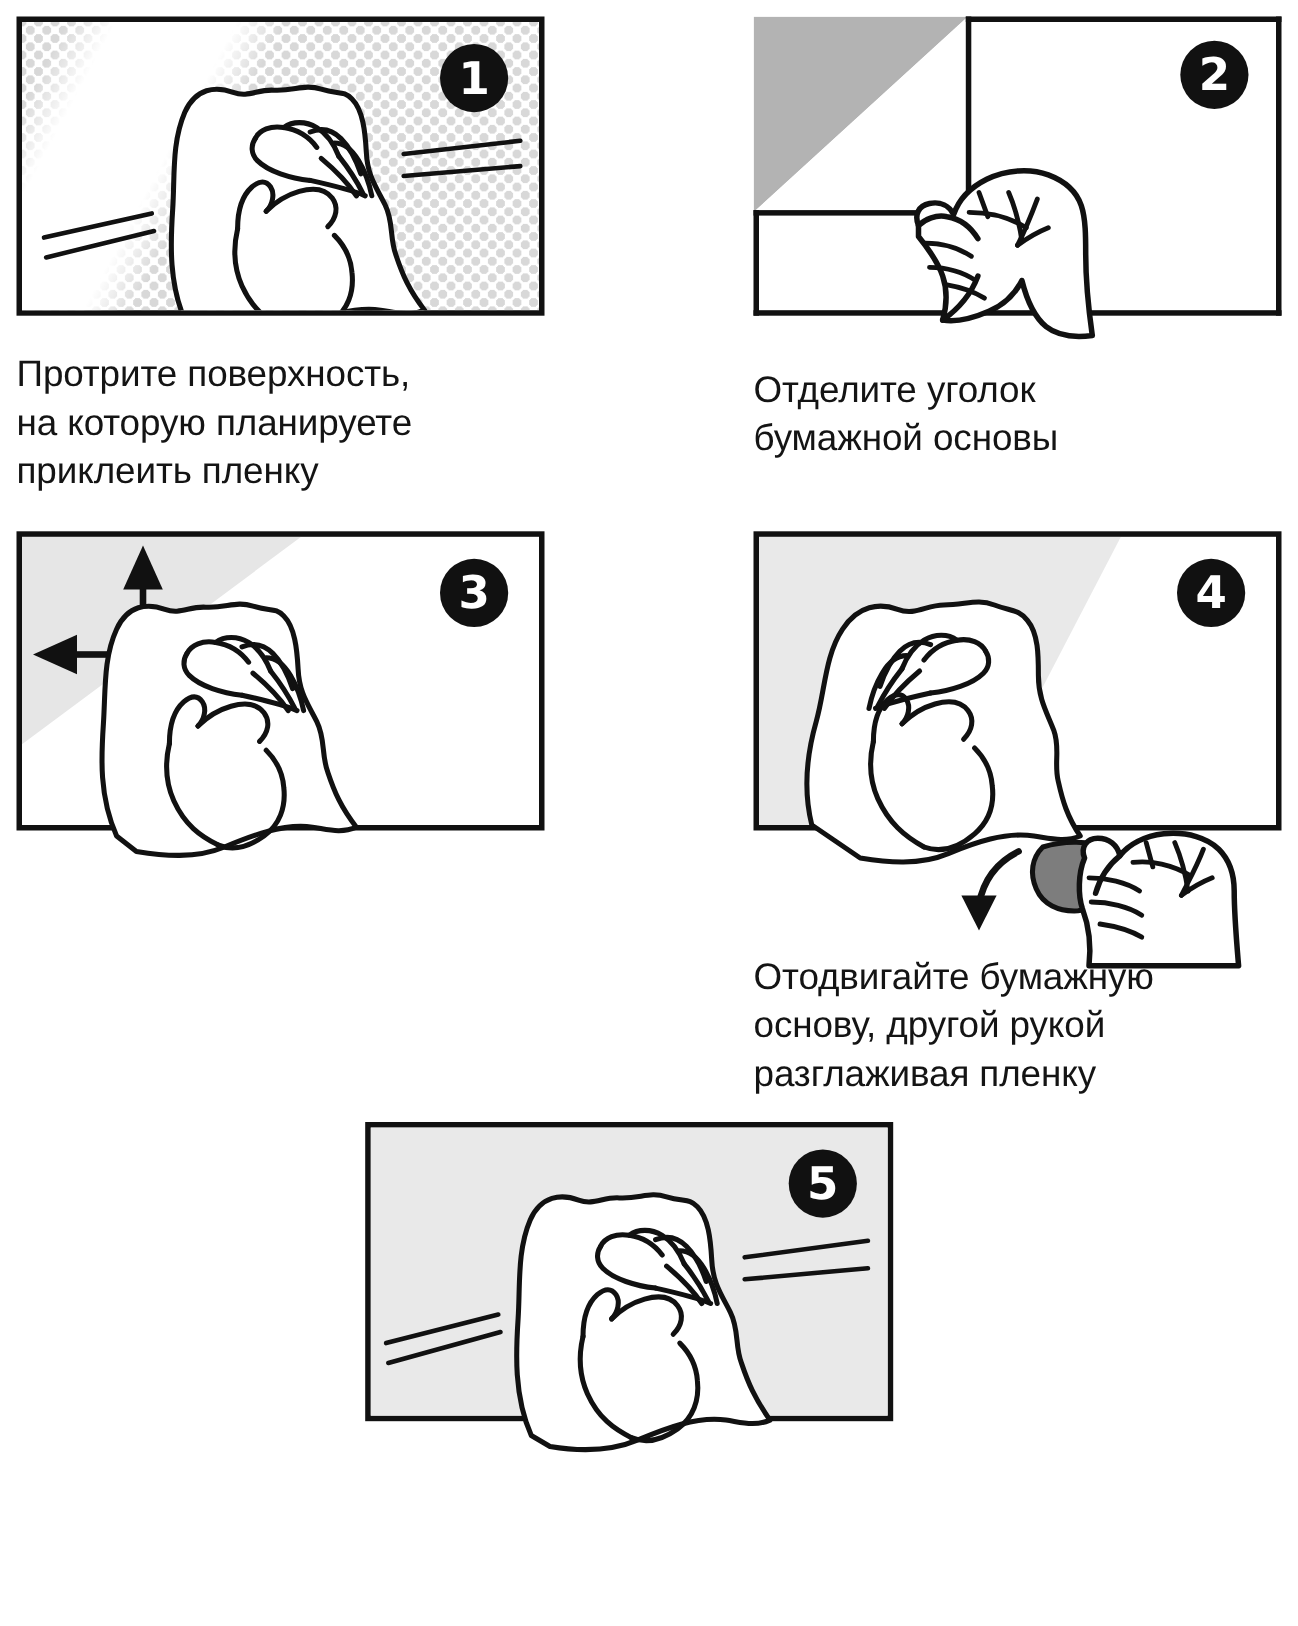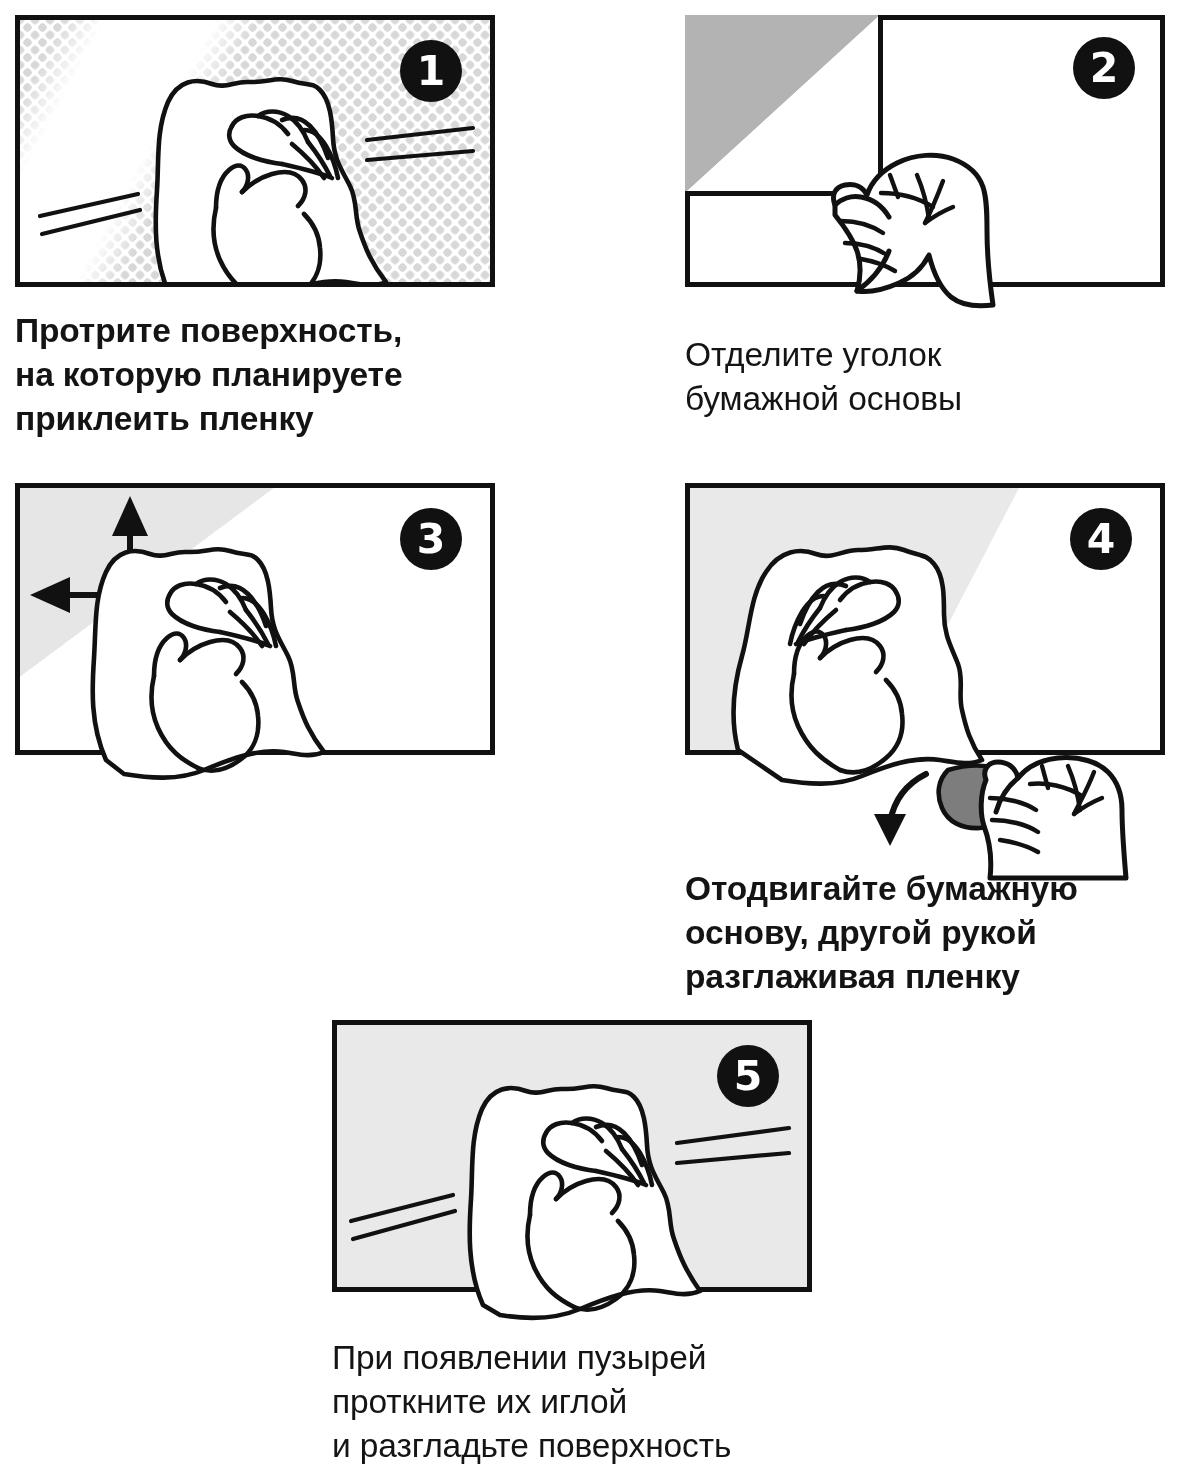--- a/index.html
+++ b/index.html
@@ -175,21 +175,21 @@
             <path class="art-line" stroke-width="4.6" d="M262,100 C272,96 282,98 290,106 C298,114 304,126 308,138"></path>
             <path class="art-line" stroke-width="4.6" d="M284,110 C292,110 300,116 306,126 C312,136 316,148 318,158"></path>
             <path class="art-line" stroke-width="4.6" d="M262,144 C280,148 298,152 312,158"></path>
             <path class="art-line" stroke-width="4.6" d="M288,122 C296,132 304,144 310,156"></path>
             <path class="art-line" stroke-width="4.6" d="M272,124 C284,134 296,146 304,158"></path>
           </g>
         </svg>
       </div>
       <div class="badge" style="right:28px; top:20px;">1</div>
     </div>
-    <div class="caption" style="margin-top:22px;font-weight:bold;">Протрите поверхность,
+    <div class="caption" style="margin-top:32px;">Протрите поверхность,
 на которую планируете
 приклеить пленку</div>
   </div>
 
   <div class="step" style="left:685px; top:15px; width:480px;">
     <div class="panel" style="width:480px; height:272px; border:none;">
       <div class="panel-clip" style="overflow:visible;">
 
         <div style="position:absolute; left:195px; top:0; width:285px; height:272px; background:#ffffff;"></div>
         <div style="position:absolute; left:0; top:178px; width:195px; height:94px; background:#ffffff;"></div>
@@ -325,21 +325,21 @@
           <path class="art-line" stroke-width="4.4" d="M404,284 C398,300 390,314 384,326"></path>
           <path class="art-line" stroke-width="4.4" d="M384,326 C392,320 402,314 412,310"></path>
           <path class="art-line" stroke-width="4.4" d="M300,310 C316,310 334,314 346,322"></path>
           <path class="art-line" stroke-width="4.4" d="M302,332 C318,332 336,336 348,344"></path>
           <path class="art-line" stroke-width="4.4" d="M310,352 C324,354 338,358 348,364"></path>
           <path class="art-line" stroke-width="5" d="M328,290 C318,298 310,310 306,324"></path>
         </svg>
       </div>
       <div class="badge" style="right:28px; top:20px;">4</div>
     </div>
-    <div class="caption" style="margin-top:112px;font-weight:bold;">Отодвигайте бумажную
+    <div class="caption" style="margin-top:112px;">Отодвигайте бумажную
 основу, другой рукой
 разглаживая пленку</div>
   </div>
 
   <div class="step" style="left:332px; top:1020px; width:480px;">
     <div class="panel" style="width:480px; height:272px;">
       <div class="panel-clip" style="overflow:visible;">
         <div style="position:absolute; inset:0; overflow:hidden;">
           <div class="bg-flat-gray"></div>
         </div>
@@ -369,18 +369,15 @@
             <path class="art-line" stroke-width="4.6" d="M259,102 C269,98 279,100 287,108 C295,116 301,128 305,140"></path>
             <path class="art-line" stroke-width="4.6" d="M281,112 C289,112 297,118 303,128 C309,138 313,150 315,160"></path>
             <path class="art-line" stroke-width="4.6" d="M259,146 C277,150 295,154 309,160"></path>
             <path class="art-line" stroke-width="4.6" d="M285,124 C293,134 301,146 307,158"></path>
             <path class="art-line" stroke-width="4.6" d="M269,126 C281,136 293,148 301,160"></path>
           </g>
         </svg>
       </div>
       <div class="badge" style="right:28px; top:20px;">5</div>
     </div>
-    <div class="caption" style="margin-top:44px;">При появлении пузырей
-проткните их иглой
-и разгладьте поверхность</div>
   </div>
 
 </div>
 
 </body></html>

